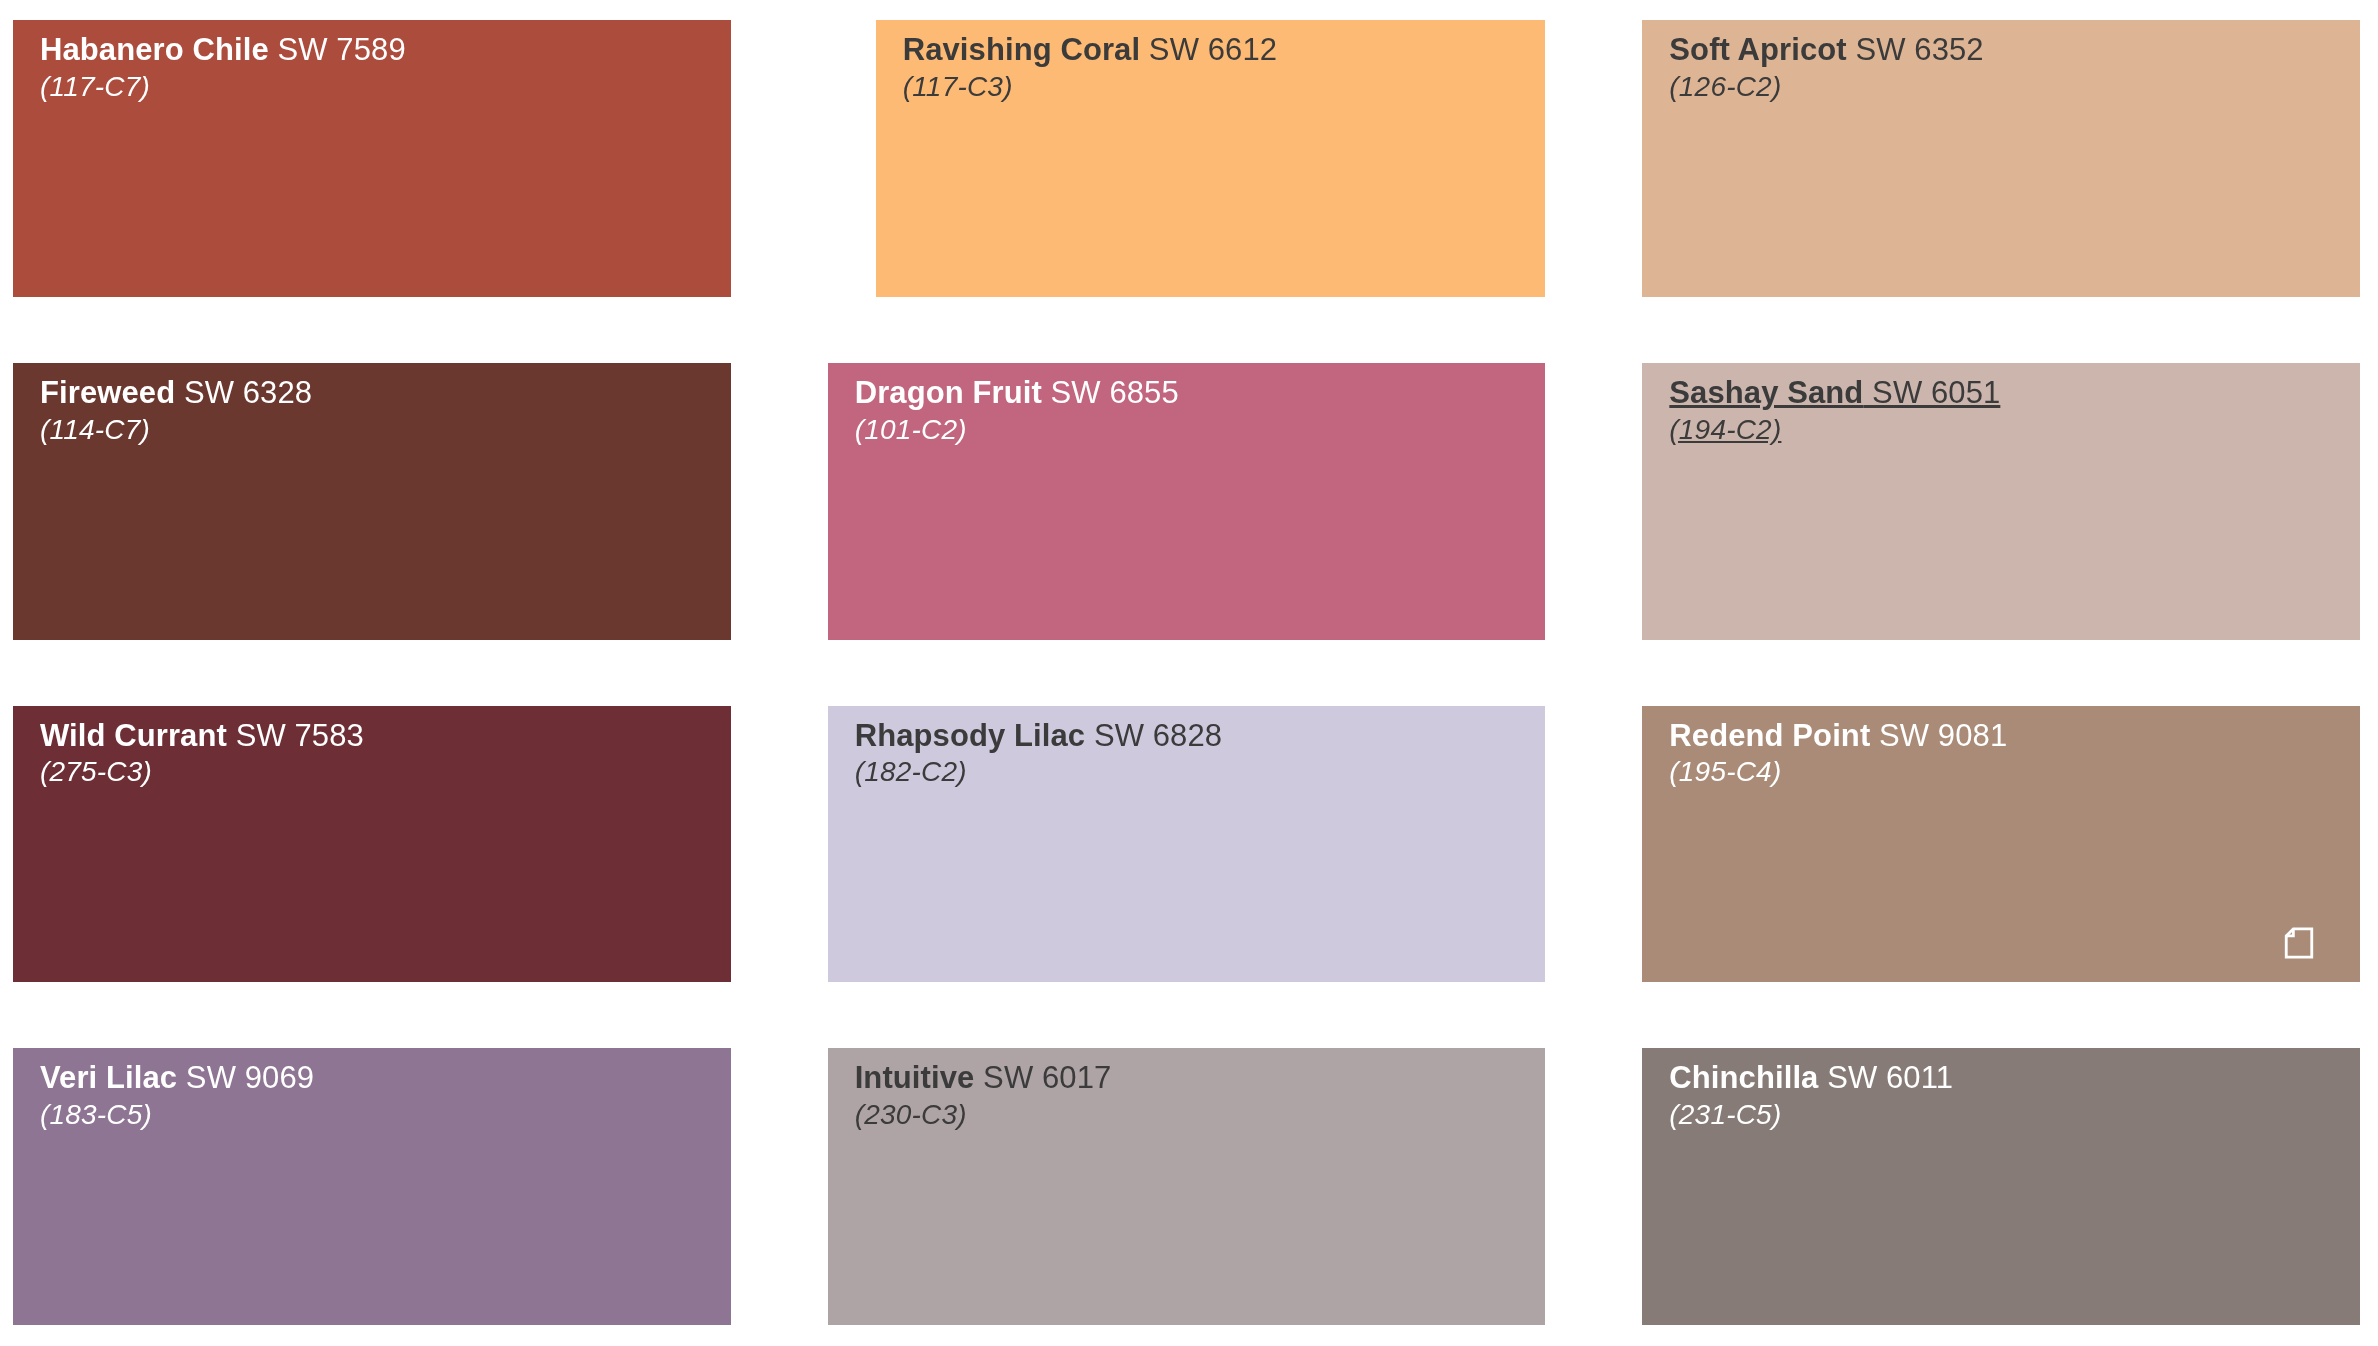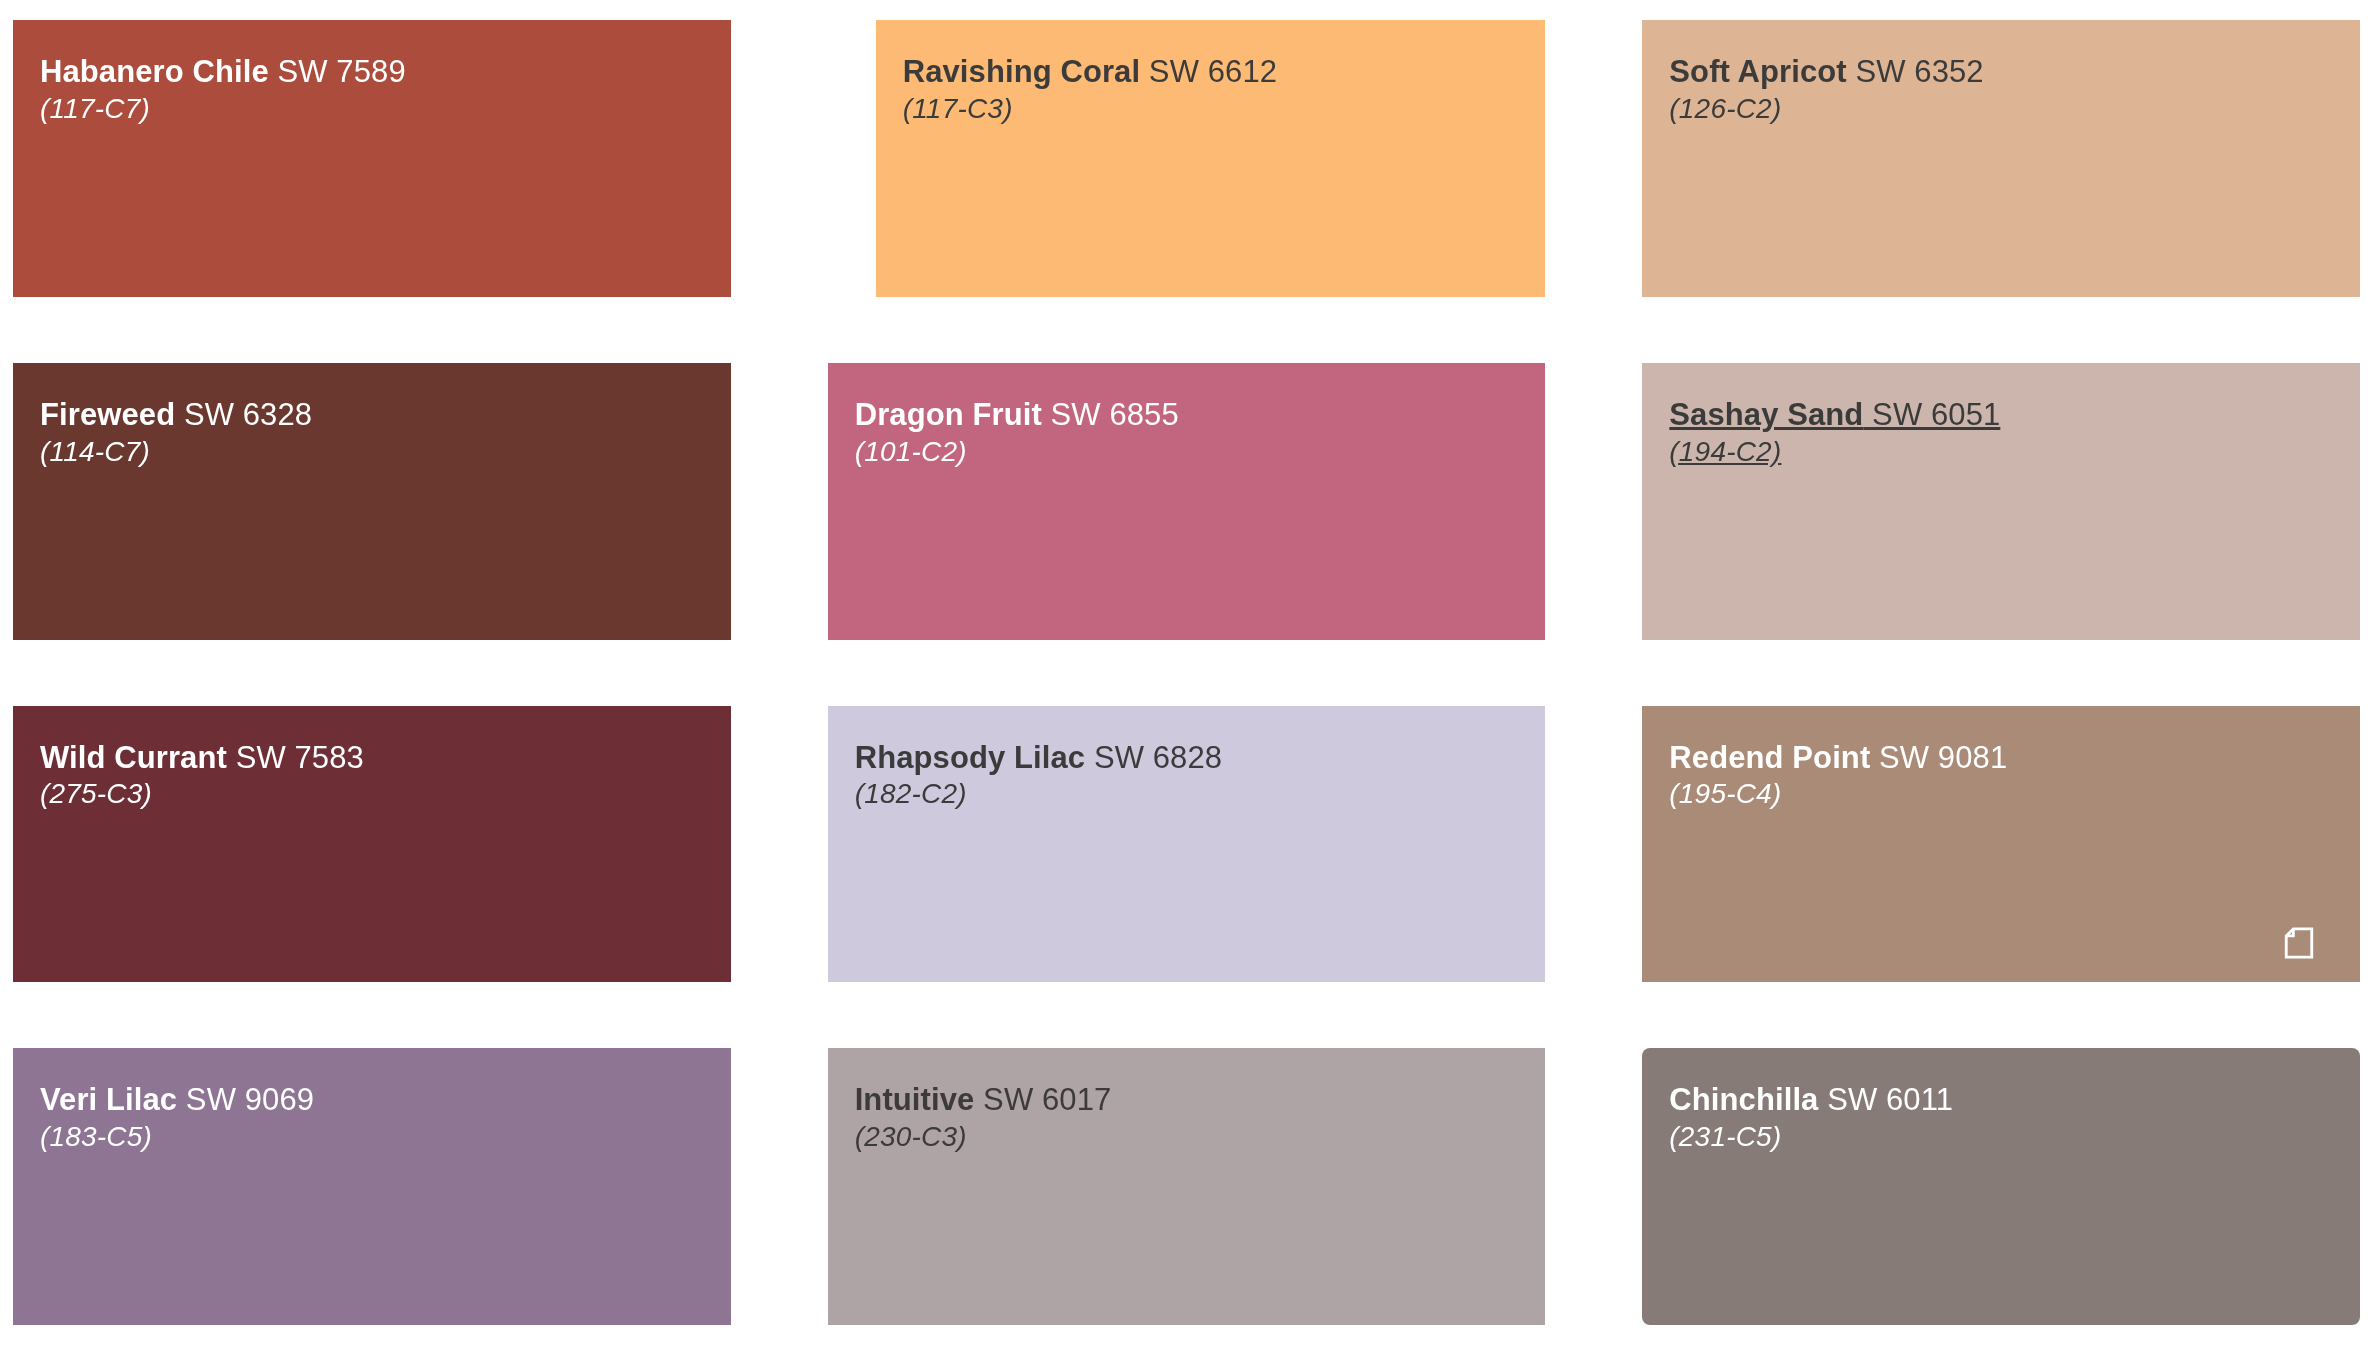--- a/index.html
+++ b/index.html
@@ -20,21 +20,21 @@
     display: grid;
     grid-template-columns: repeat(3, 1fr);
     grid-template-rows: repeat(4, 1fr);
     column-gap: 97px;
     row-gap: 66px;
     background: #ffffff;
   }
 
   .swatch {
     position: relative;
-    padding: 36px 0 0 27px;
+    padding: 14px 0 0 27px;
     overflow: hidden;
   }
 
   .swatch-name {
     font-size: 31px;
     line-height: 1.06;
     letter-spacing: 0.1px;
     white-space: nowrap;
   }
 
@@ -118,17 +118,17 @@
       </span>
     </div>
     <div class="swatch" style="background: rgb(141, 117, 147); color: rgb(255, 255, 255);">
       <div class="swatch-name"><span class="name-bold">Veri Lilac</span><span class="name-code"> SW 9069</span></div>
       <div class="swatch-ref">(183-C5)</div>
     </div>
     <div class="swatch" style="background: rgb(174, 163, 165); color: rgb(59, 59, 59);">
       <div class="swatch-name"><span class="name-bold">Intuitive</span><span class="name-code"> SW 6017</span></div>
       <div class="swatch-ref">(230-C3)</div>
     </div>
-    <div class="swatch" style="background: rgb(134, 123, 118); color: rgb(255, 255, 255); border-radius: 8px;">
+    <div class="swatch" style="background: rgb(134, 123, 118); color: rgb(255, 255, 255);">
       <div class="swatch-name"><span class="name-bold">Chinchilla</span><span class="name-code"> SW 6011</span></div>
       <div class="swatch-ref">(231-C5)</div>
     </div>
   </div>
 
 </body></html>

